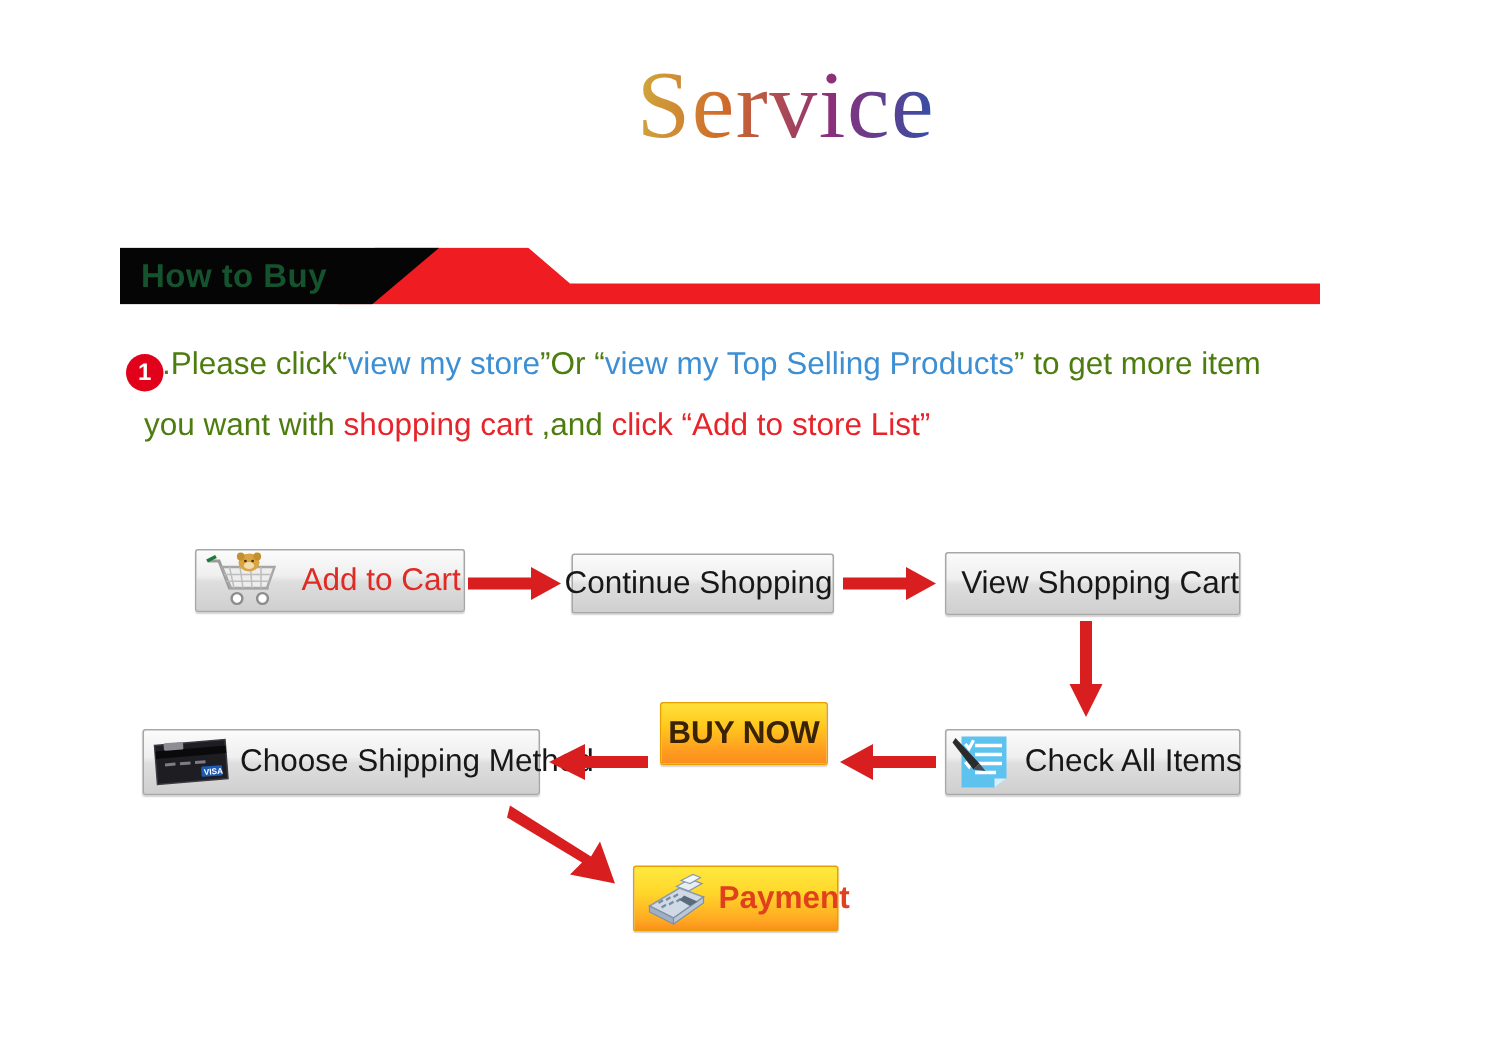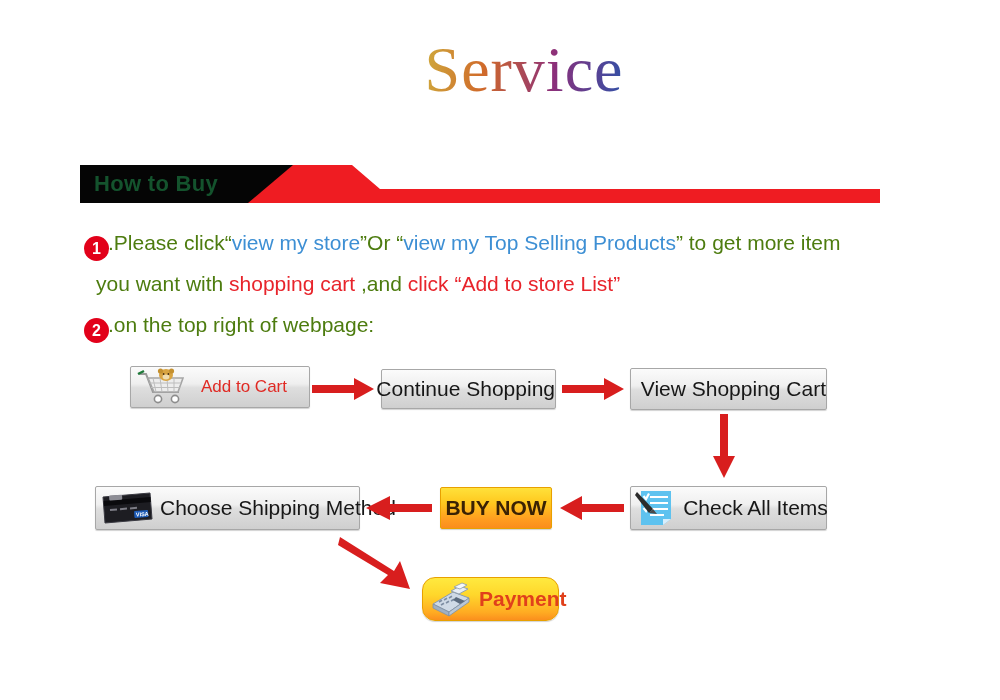--- a/index.html
+++ b/index.html
@@ -174,26 +174,26 @@
     font-weight: bold;
     color: #e0401c;
   }
   .node-label { display: inline-block; }
 
   
   #node-add-to-cart        { left: 130px; top: 366px; width: 180px; height: 42px; justify-content: flex-start; padding-left: 4px; }
   #node-continue-shopping  { left: 381px; top: 369px; width: 175px; height: 40px; }
   #node-view-cart          { left: 630px; top: 368px; width: 197px; height: 42px; }
   #node-check-items        { left: 630px; top: 486px; width: 197px; height: 44px; justify-content: center; padding-left: 4px; }
-  #node-buy-now            { left: 440px; top: 487px; width: 112px; height: 42px; }
+  #node-buy-now            { left: 440px; top: 468px; width: 112px; height: 42px; }
   #node-shipping           { left: 95px; top: 486px; width: 265px; height: 44px; justify-content: flex-start; padding-left: 2px; }
-  #node-payment            { left: 422px; top: 577px; width: 137px; height: 44px; justify-content: flex-start; padding-left: 4px; border-radius: 13px; }
+  #node-payment            { left: 422px; top: 577px; width: 137px; height: 44px; justify-content: flex-start; padding-left: 4px; }
 
   .icon-svg { flex: 0 0 auto; display: block; }
-  #node-add-to-cart .node-label { color: #e02a24; font-size: 17px; margin-left: 8px; }
+  #node-add-to-cart .node-label { color: #e02a24; font-size: 21px; margin-left: 8px; }
   #node-check-items .node-label { margin-left: 6px; font-size: 21px; }
   #node-shipping .node-label    { margin-left: 4px; font-size: 21px; }
   #node-payment .node-label     { margin-left: 6px; }
 
   
   .arrow { position: absolute; }
   #arrow-1 { left: 312px; top: 374px; }
   #arrow-2 { left: 562px; top: 374px; }
   #arrow-3 { left: 707px; top: 414px; }
   #arrow-4 { left: 558px; top: 492px; }
@@ -214,23 +214,20 @@
 <div id="instructions">
 
   <div class="instr-line">
     <span class="step-badge">1</span><span class="t-black">.Please click“</span><span class="t-blue">view my store</span><span class="t-black">”Or “</span><span class="t-blue">view my Top Selling Products</span><span class="t-black">” to get more item</span>
   </div>
 
   <div class="instr-line" style="padding-left:12px;">
     <span class="t-black">you want with </span><span class="t-red">shopping cart</span><span class="t-black"> ,and </span><span class="t-red">click “Add to store List”</span>
   </div>
 
-  <div class="instr-line">
-    <span class="step-badge">2</span><span class="t-black">.on the top right of webpage:</span>
-  </div>
 
 </div>
 
 <div id="flow">
 
   <div class="node btn-grey" id="node-add-to-cart">
     <svg class="icon-svg" width="58" height="38" viewBox="0 0 58 38">
       <path d="M4 6 L11 6 L18 24 L44 24" fill="none" stroke="#9a9a9a" stroke-width="2"></path>
       <path d="M3 6 L9 3" stroke="#1f7a3a" stroke-width="2.4" fill="none"></path>
       <path d="M13 10 L48 10 L43 24 L19 24 Z" fill="#ededed" stroke="#a6a6a6" stroke-width="1.6"></path>

